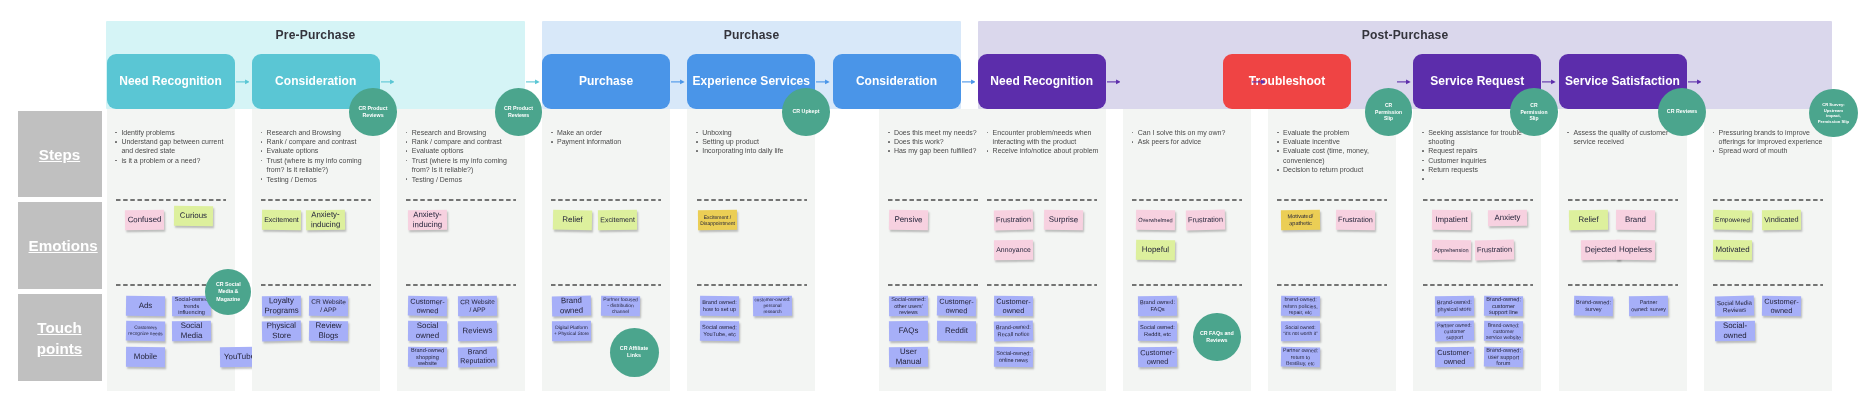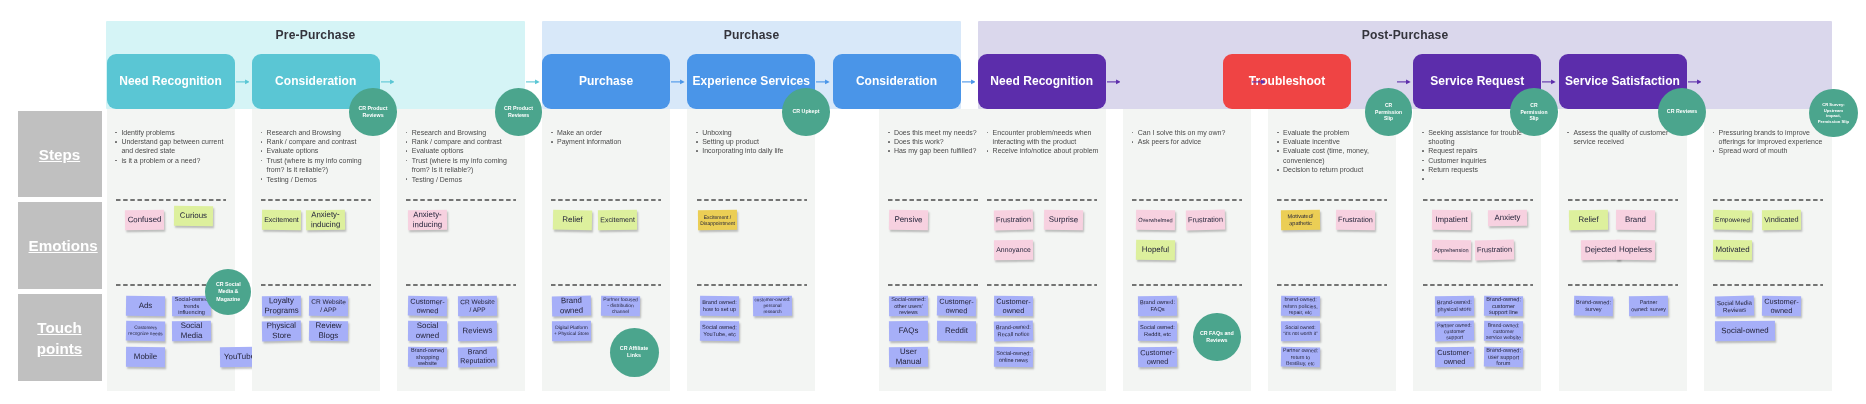--- a/index.html
+++ b/index.html
@@ -558,21 +558,21 @@
       </div>
   <div class="note" style="left:9.3px;top:130.2px;width:39.0px;height:20.0px;background:#ddf09d;font-size:7.9px;transform:rotate(0.4deg);">
         <span>Motivated</span>
       </div>
   <div class="note" style="left:11.2px;top:186.2px;width:39.0px;height:20.0px;background:#a6aff8;font-size:6.1px;transform:rotate(-1.2deg);">
         <span>Social Media Reviews</span>
       </div>
   <div class="note" style="left:58.8px;top:186.2px;width:39.0px;height:20.0px;background:#a6aff8;font-size:7.4px;transform:rotate(0.9deg);">
         <span>Customer-owned</span>
       </div>
-  <div class="note" style="left:11.2px;top:211.8px;width:60px;height:20.0px;background:#a6aff8;font-size:7.9px;transform:rotate(-0.4deg);">
+  <div class="note" style="left:11.2px;top:211.8px;width:40px;height:20.0px;background:#a6aff8;font-size:7.9px;transform:rotate(-0.4deg);">
         <span>Social-owned</span>
       </div>
 </div>
 <div class="badge" style="left:349.2px;top:88.2px;width:47.6px;height:47.6px;font-size:5.3px;">
       <span style="max-width:33px;">CR Product Reviews</span>
     </div>
 <div class="badge" style="left:494.7px;top:88.2px;width:47.6px;height:47.6px;font-size:5.3px;">
       <span style="max-width:33px;">CR Product Reviews</span>
     </div>
 <div class="badge" style="left:782.2px;top:88.2px;width:47.6px;height:47.6px;font-size:5.3px;">

